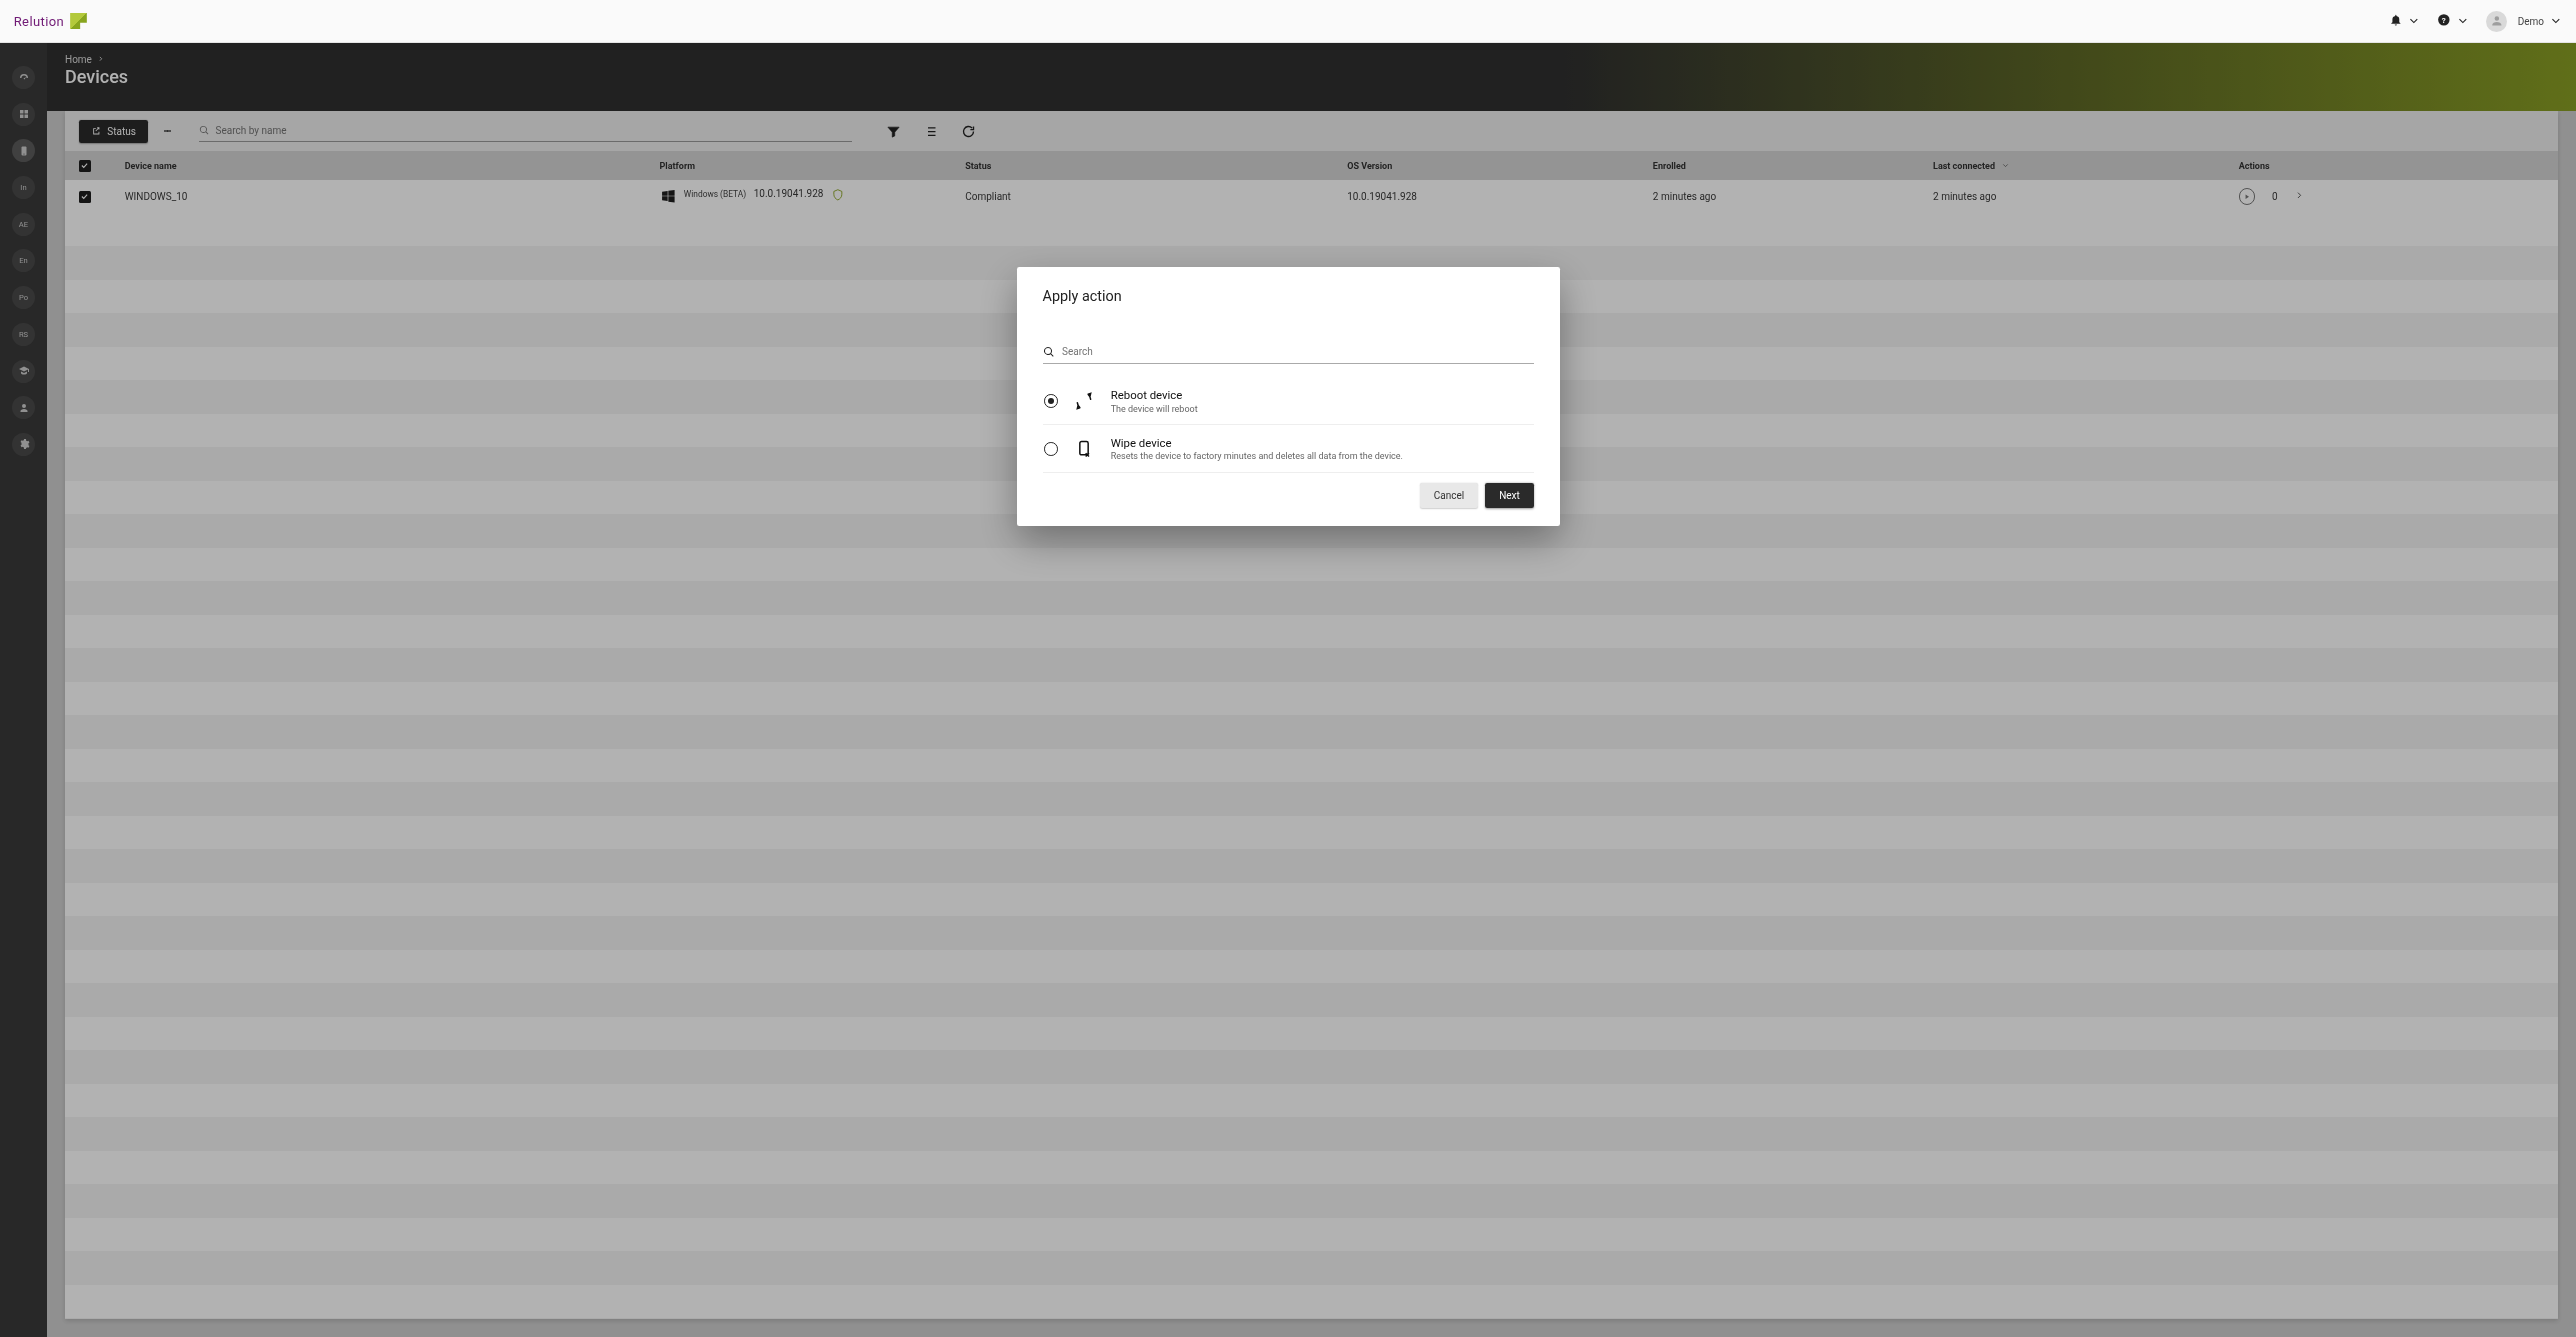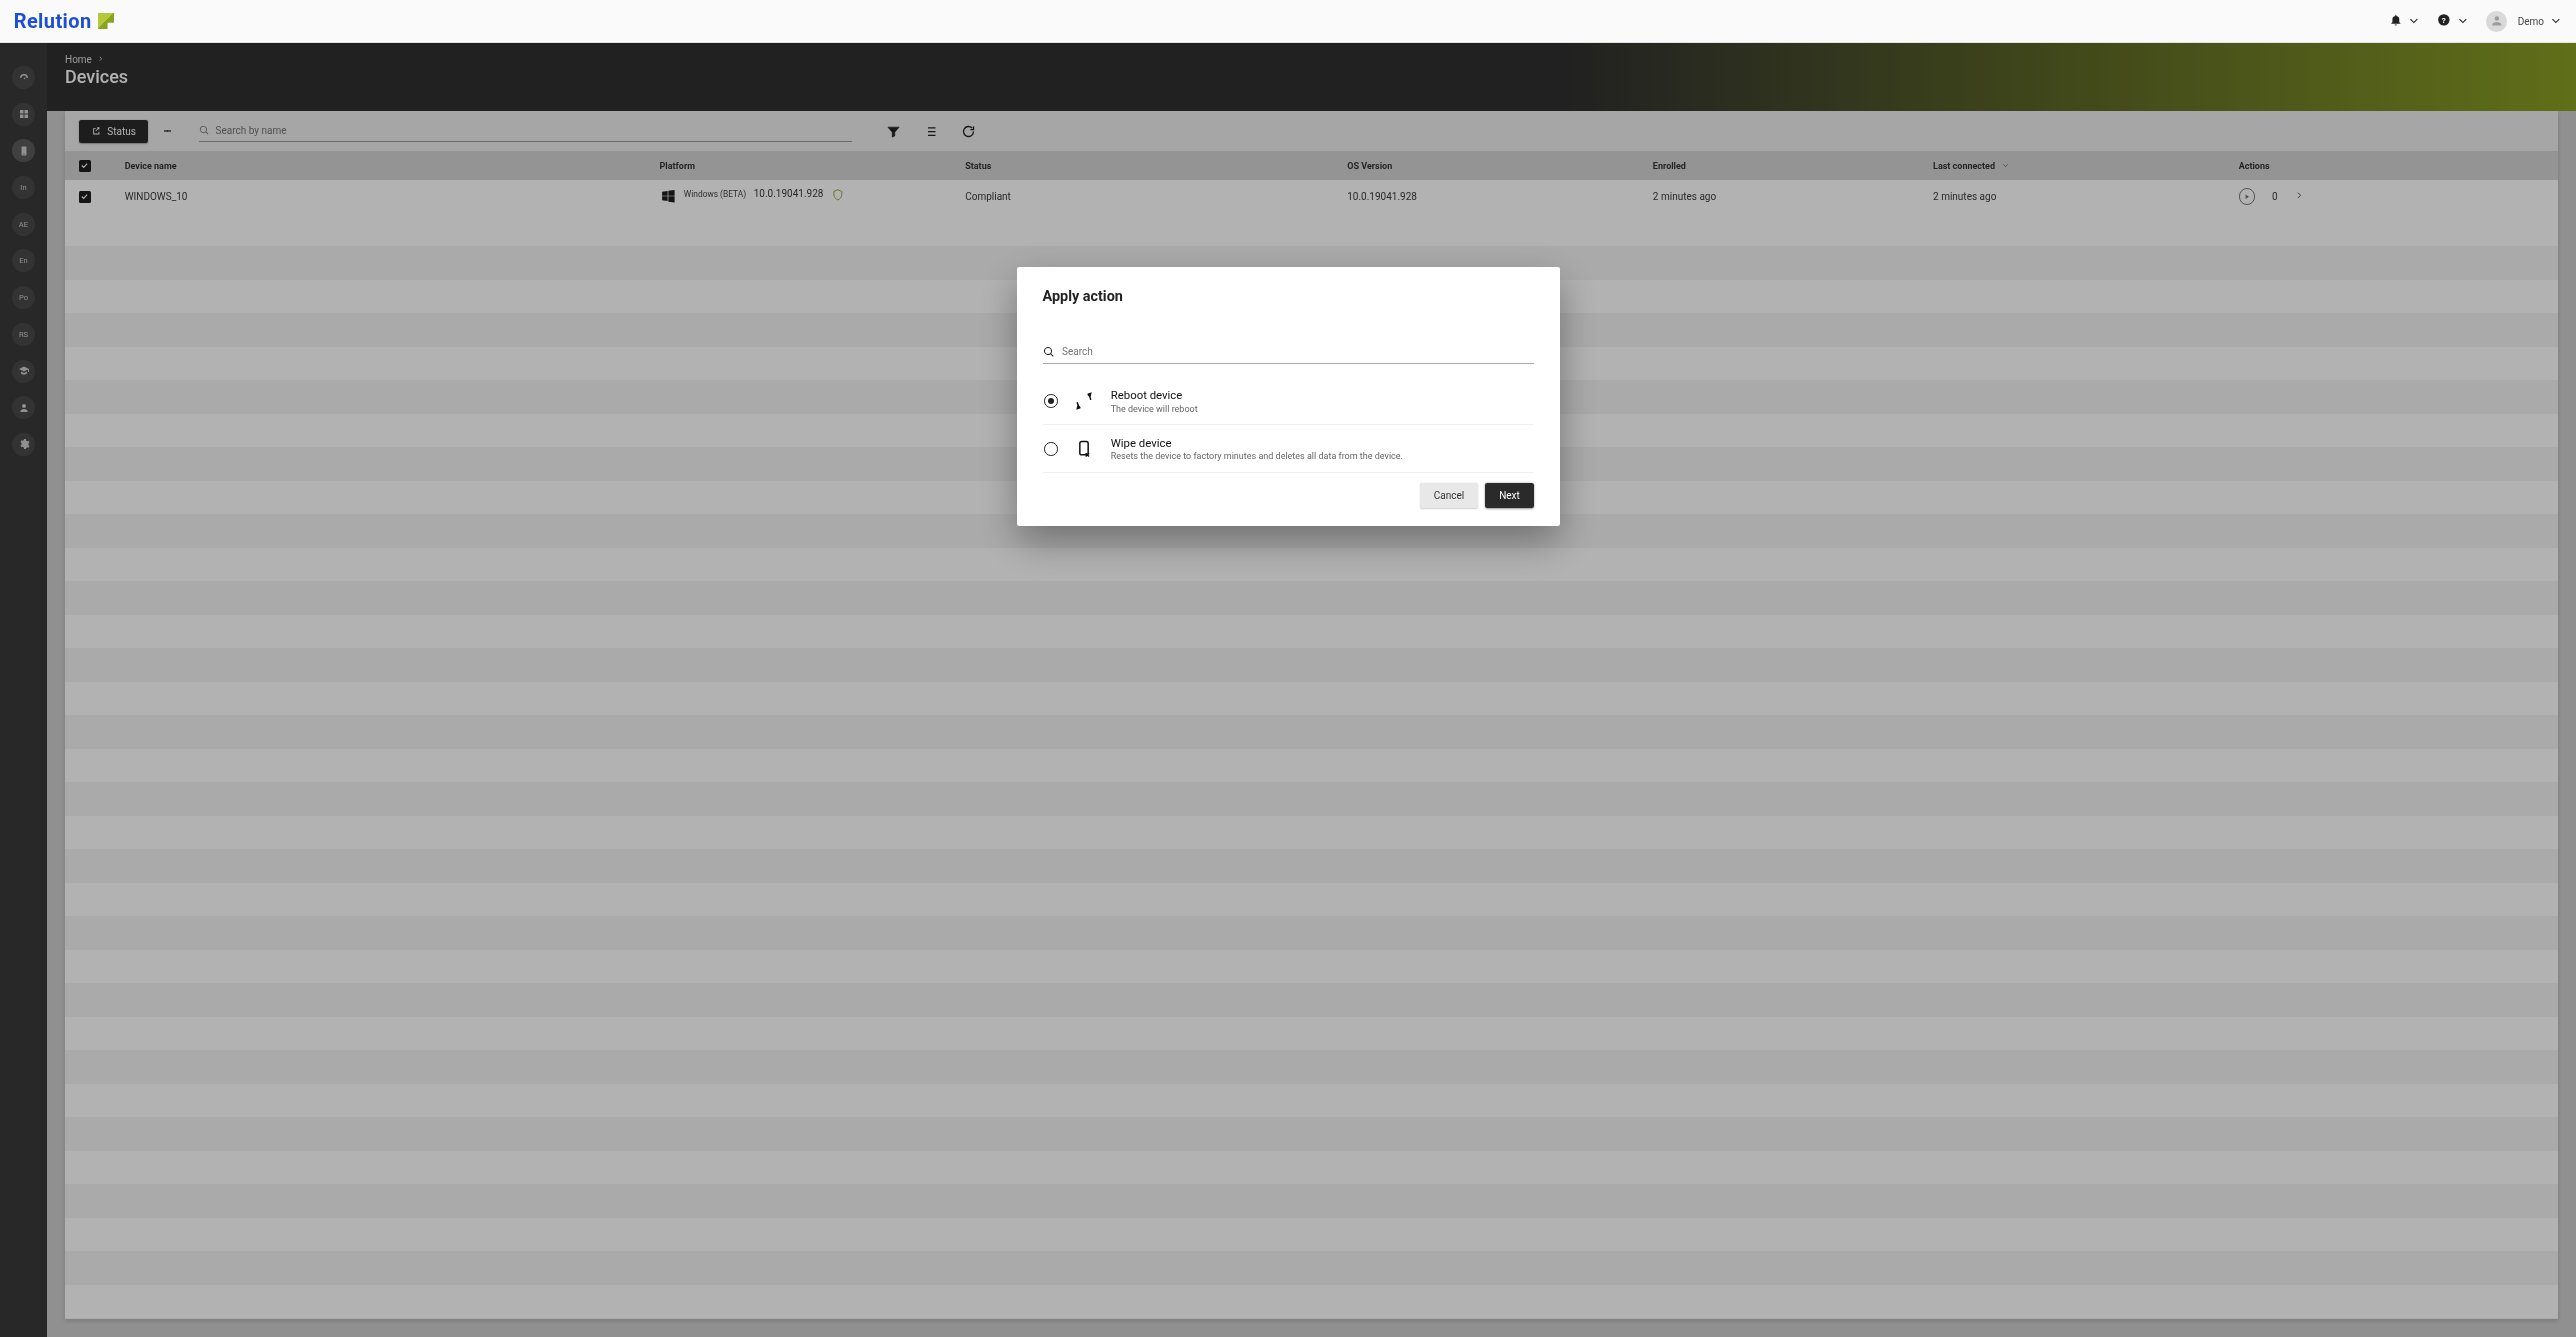--- a/index.html
+++ b/index.html
@@ -16,21 +16,21 @@
     --overlay:rgba(0,0,0,.30);
     --line:#d0d0d0;
   }
   *{box-sizing:border-box;font-family:-apple-system,Segoe UI,Roboto,Helvetica,Arial,sans-serif}
   html,body{margin:0;height:100%}
   body{background:#cfcfcf;color:var(--ink);font-size:10px;overflow:hidden}
 
   
   .topbar{height:43px;background:#fafafa;display:flex;align-items:center;padding:0 13.7px;border-bottom:0.8px solid #e4e4e4}
   .brand{display:flex;align-items:center;gap:6px}
-  .brand-text{font-weight:700;font-size:20px;letter-spacing:0.4px;color:#1d4ed8}
+  .brand-text{font-weight:400;font-size:13px;letter-spacing:0.4px;color:#701a75}
   .brand-mark{width:16.7px;height:16.7px;background:linear-gradient(135deg,#b3c93b 0 50%,#88a51e 50% 100%);clip-path:polygon(0 0,100% 0,100% 60%,60% 60%,60% 100%,0 100%)}
   .topbar .spacer{flex:1}
   .top-icn{display:flex;align-items:center;gap:4.6px;margin-left:16.7px;color:#333;cursor:pointer}
   .top-icn svg{width:13.7px;height:13.7px}
   .chev{width:7.6px;height:7.6px}
   .avatar{width:21px;height:21px;border-radius:50%;background:#d9d9d9;display:flex;align-items:center;justify-content:center}
   .avatar svg{width:13.7px;height:13.7px;fill:#9e9e9e}
   .user-label{margin-left:6px;color:#444}
 
   
@@ -75,21 +75,21 @@
   .actions{display:flex;align-items:center;gap:16.7px}
   .play{width:16.7px;height:16.7px;border:0.8px solid #777;border-radius:50%;display:flex;align-items:center;justify-content:center}
   .play svg{width:7.6px;height:7.6px;fill:#777}
   .rowchev svg{width:10.6px;height:10.6px;stroke:#444;fill:none;stroke-width:2}
 
   .stripes{flex:1;background:repeating-linear-gradient(#fff 0 33px,var(--row-alt) 33px 67px)}
 
   
   .scrim{position:fixed;inset:43px 0 0 0;background:var(--overlay);display:flex;align-items:flex-start;justify-content:center;padding-top:224px}
   .modal{width:543px;background:#fff;border-radius:2.3px;box-shadow:0 15px 38px rgba(0,0,0,.35);padding:21px 26px 18px}
-  .modal h2{margin:0 0 35px;font-weight:700;font-size:14.4px;color:#222}
+  .modal h2{margin:0 0 35px;font-weight:400;font-size:14.4px;color:#222}
   .msrch{display:flex;align-items:center;border-bottom:0.8px solid #aaa;margin-bottom:13.7px}
   .msrch svg{width:12px;height:12px;fill:#222;margin-right:7.6px}
   .msrch input{border:none;outline:none;flex:1;padding:6px 0;font-size:10px}
   .opt{display:flex;align-items:center;gap:15px;padding:10.6px 1.5px;border-bottom:0.8px solid #eee;cursor:pointer}
   .radio{width:13.7px;height:13.7px;border:1.5px solid #222;border-radius:50%;display:flex;align-items:center;justify-content:center;flex:none}
   .radio.sel::after{content:"";width:6px;height:6px;border-radius:50%;background:#222}
   .oicon{width:23px;height:23px;flex:none;display:flex;align-items:center;justify-content:center}
   .oicon svg{width:20px;height:20px;fill:none;stroke:#111;stroke-width:1.8}
   .otxt .t1{font-size:11.4px;color:#111}
   .otxt .t2{font-size:9px;color:#666;margin-top:1.5px}

